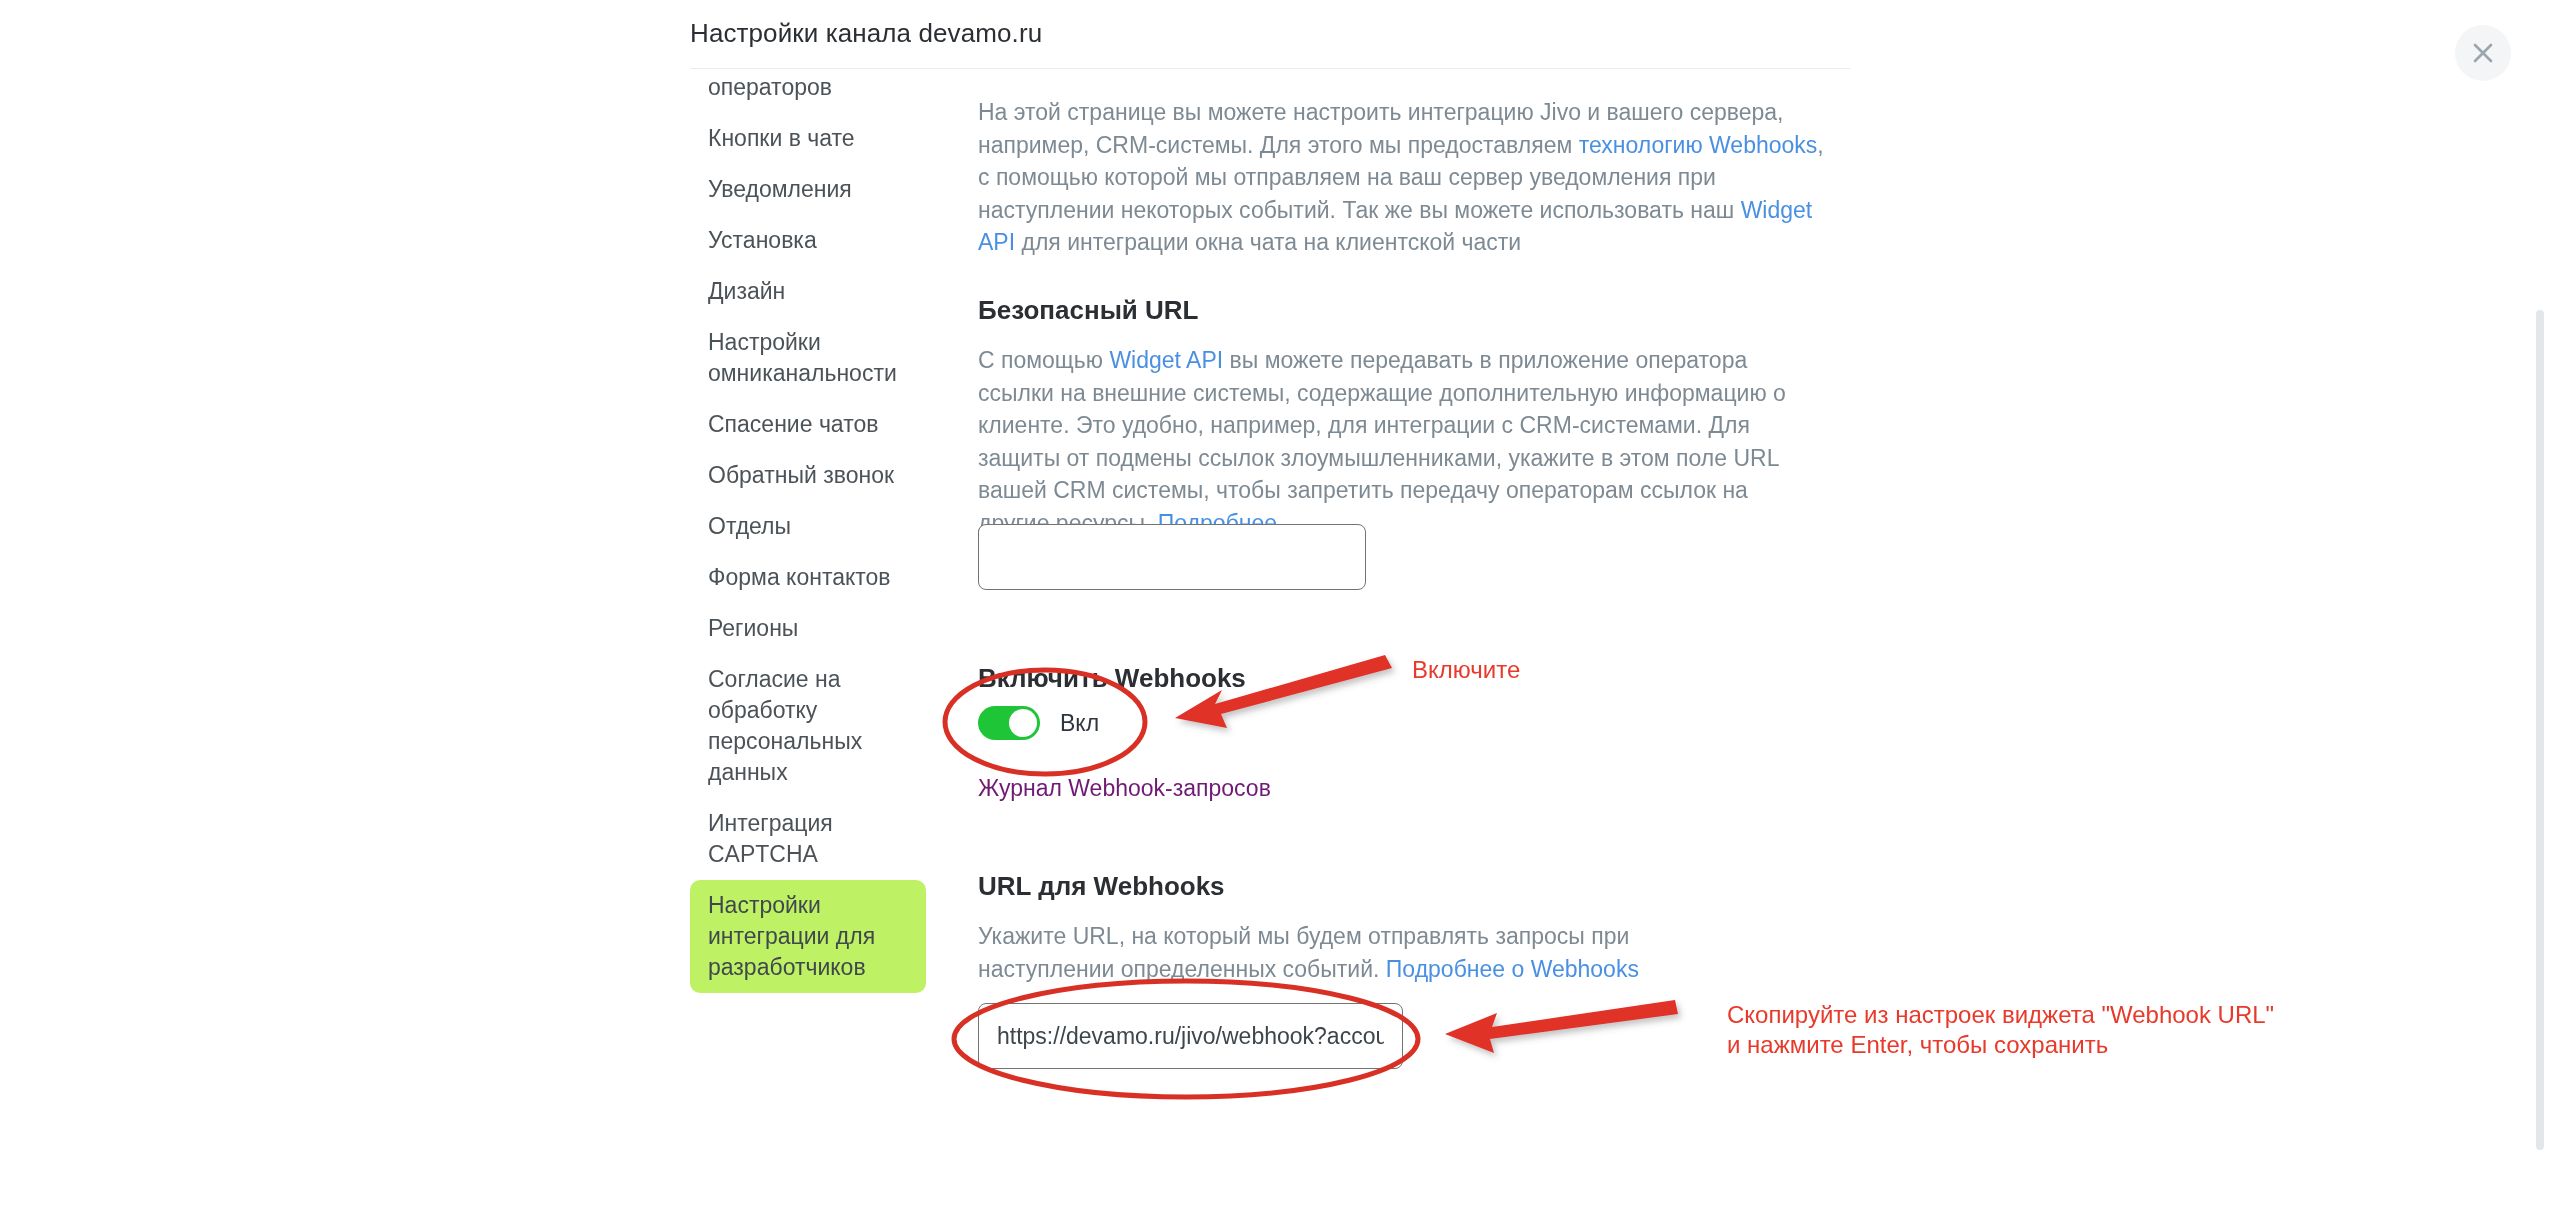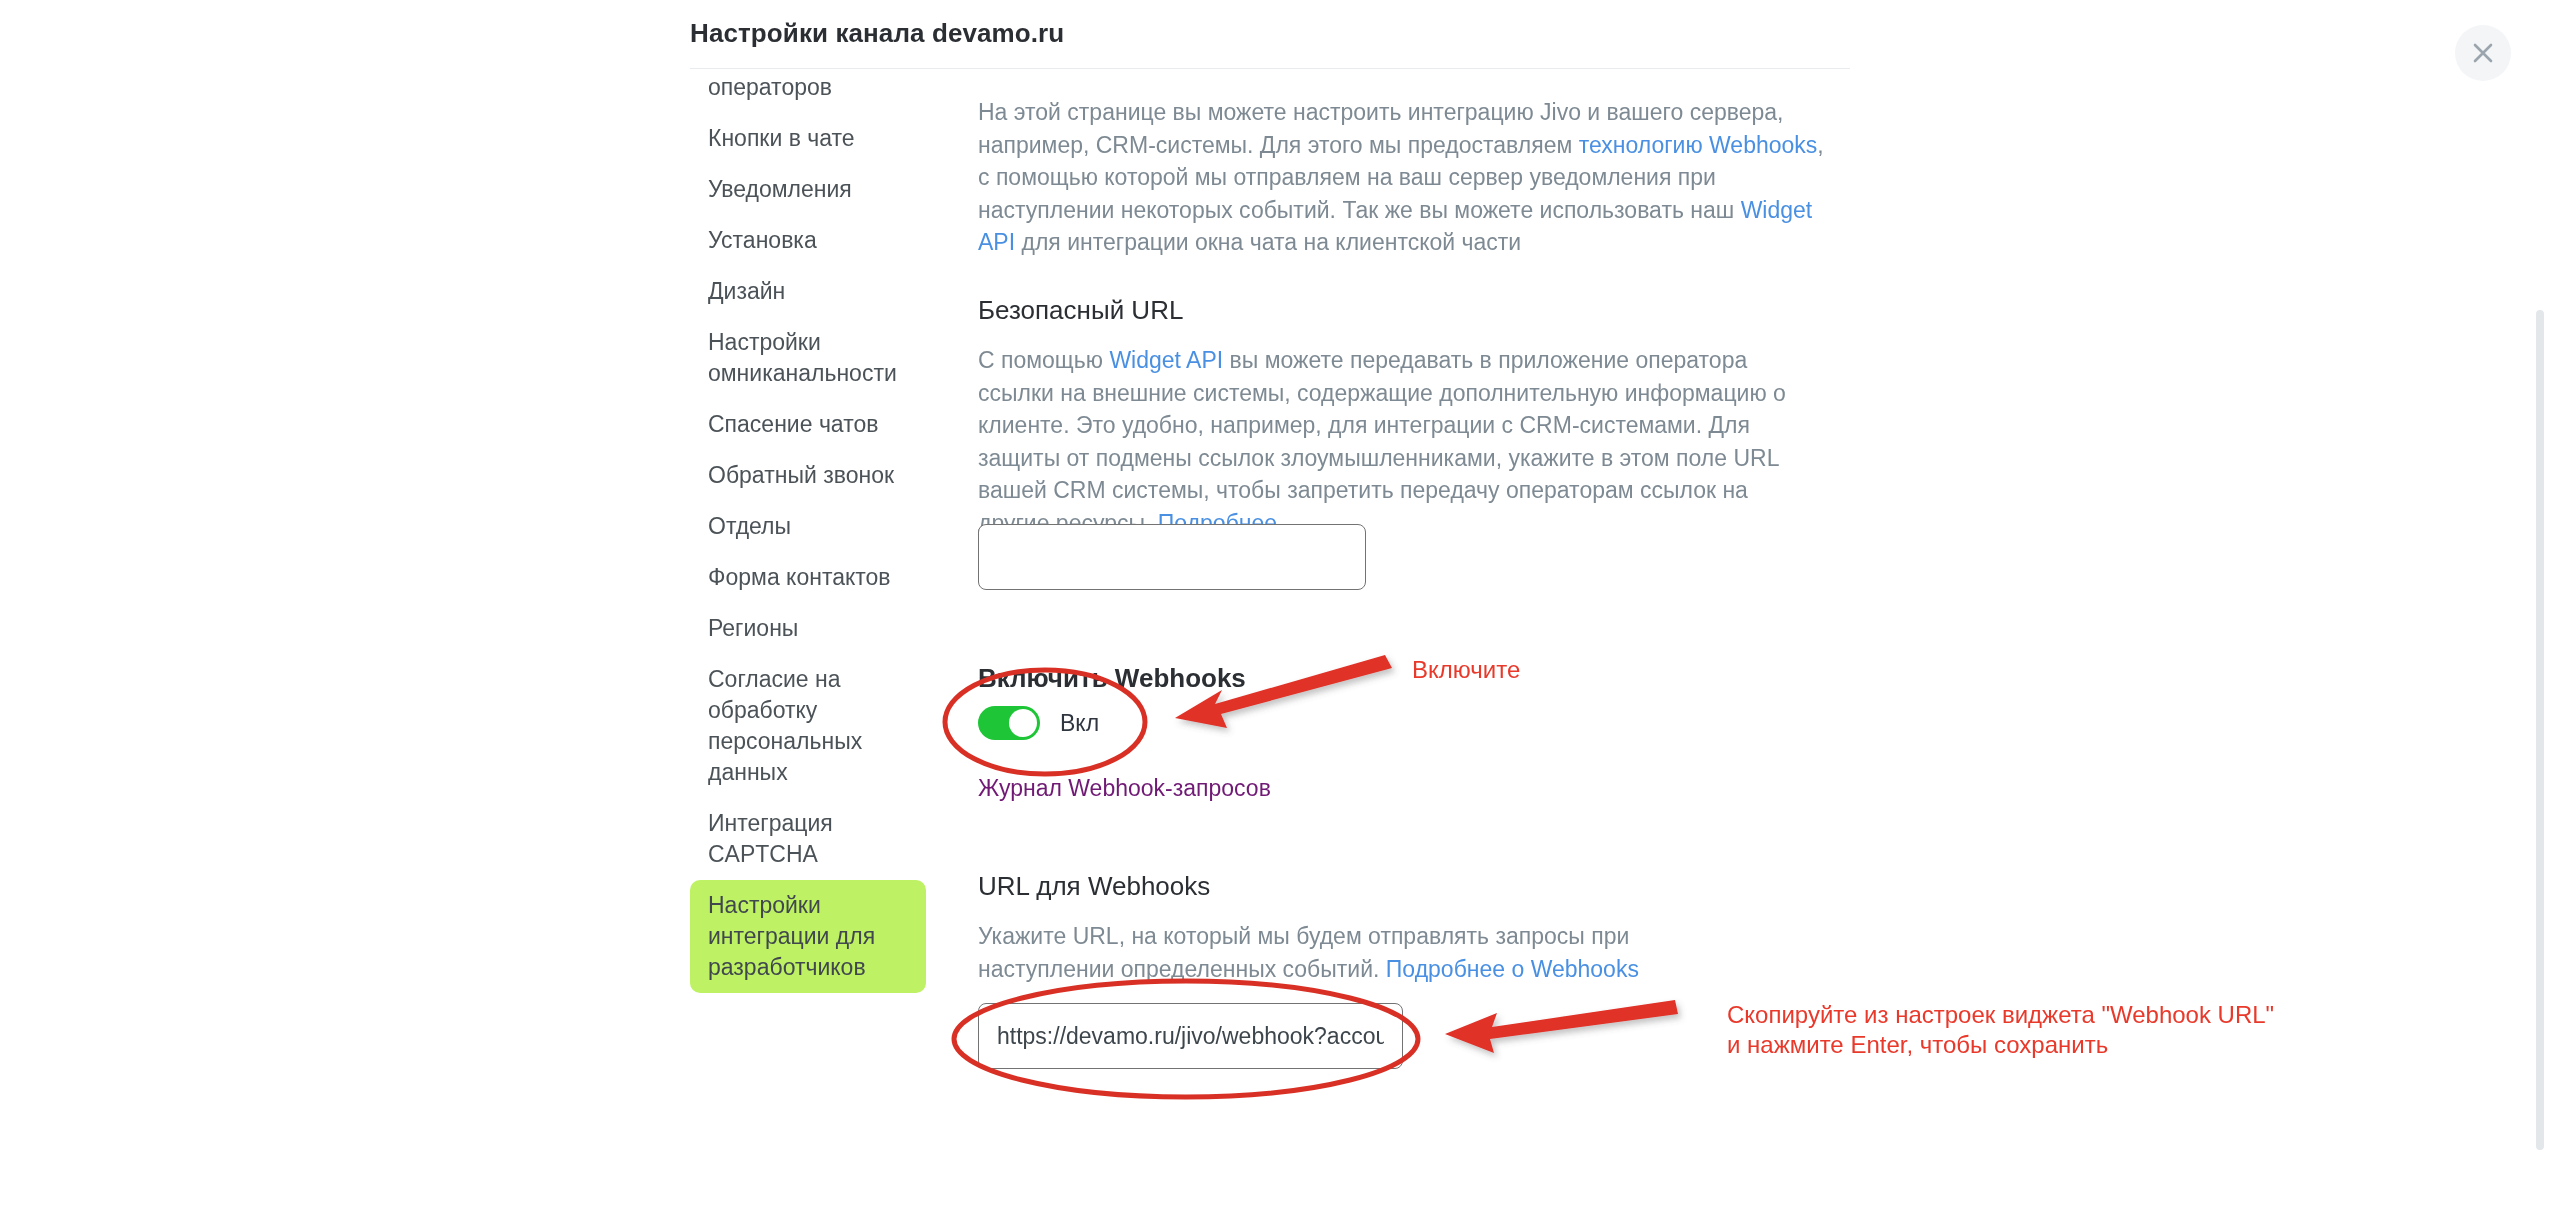--- a/index.html
+++ b/index.html
@@ -15,21 +15,21 @@
     font-family: "Liberation Sans", "DejaVu Sans", sans-serif;
     color: #2f3640;
   }
 
   
   #modal-title {
     position: absolute;
     left: 690px;
     top: 18px;
     font-size: 26px;
-    font-weight: 700;
+    font-weight: 400;
     color: #2b2f33;
     letter-spacing: 0.1px;
     white-space: nowrap;
   }
   #header-divider {
     position: absolute;
     left: 690px;
     top: 68px;
     width: 1160px;
     height: 1px;
@@ -86,21 +86,21 @@
   }
   .para a, .link {
     color: #4a90e2;
     text-decoration: none;
     cursor: pointer;
   }
   .link-underline { text-decoration: underline; }
 
   .section-title {
     font-size: 26px;
-    font-weight: 400;
+    font-weight: 700;
     color: #2b2f33;
     margin: 0;
   }
 
   .text-input {
     box-sizing: border-box;
     width: 388px;
     height: 66px;
     border: 1px solid #737373;
     border-radius: 8px;

